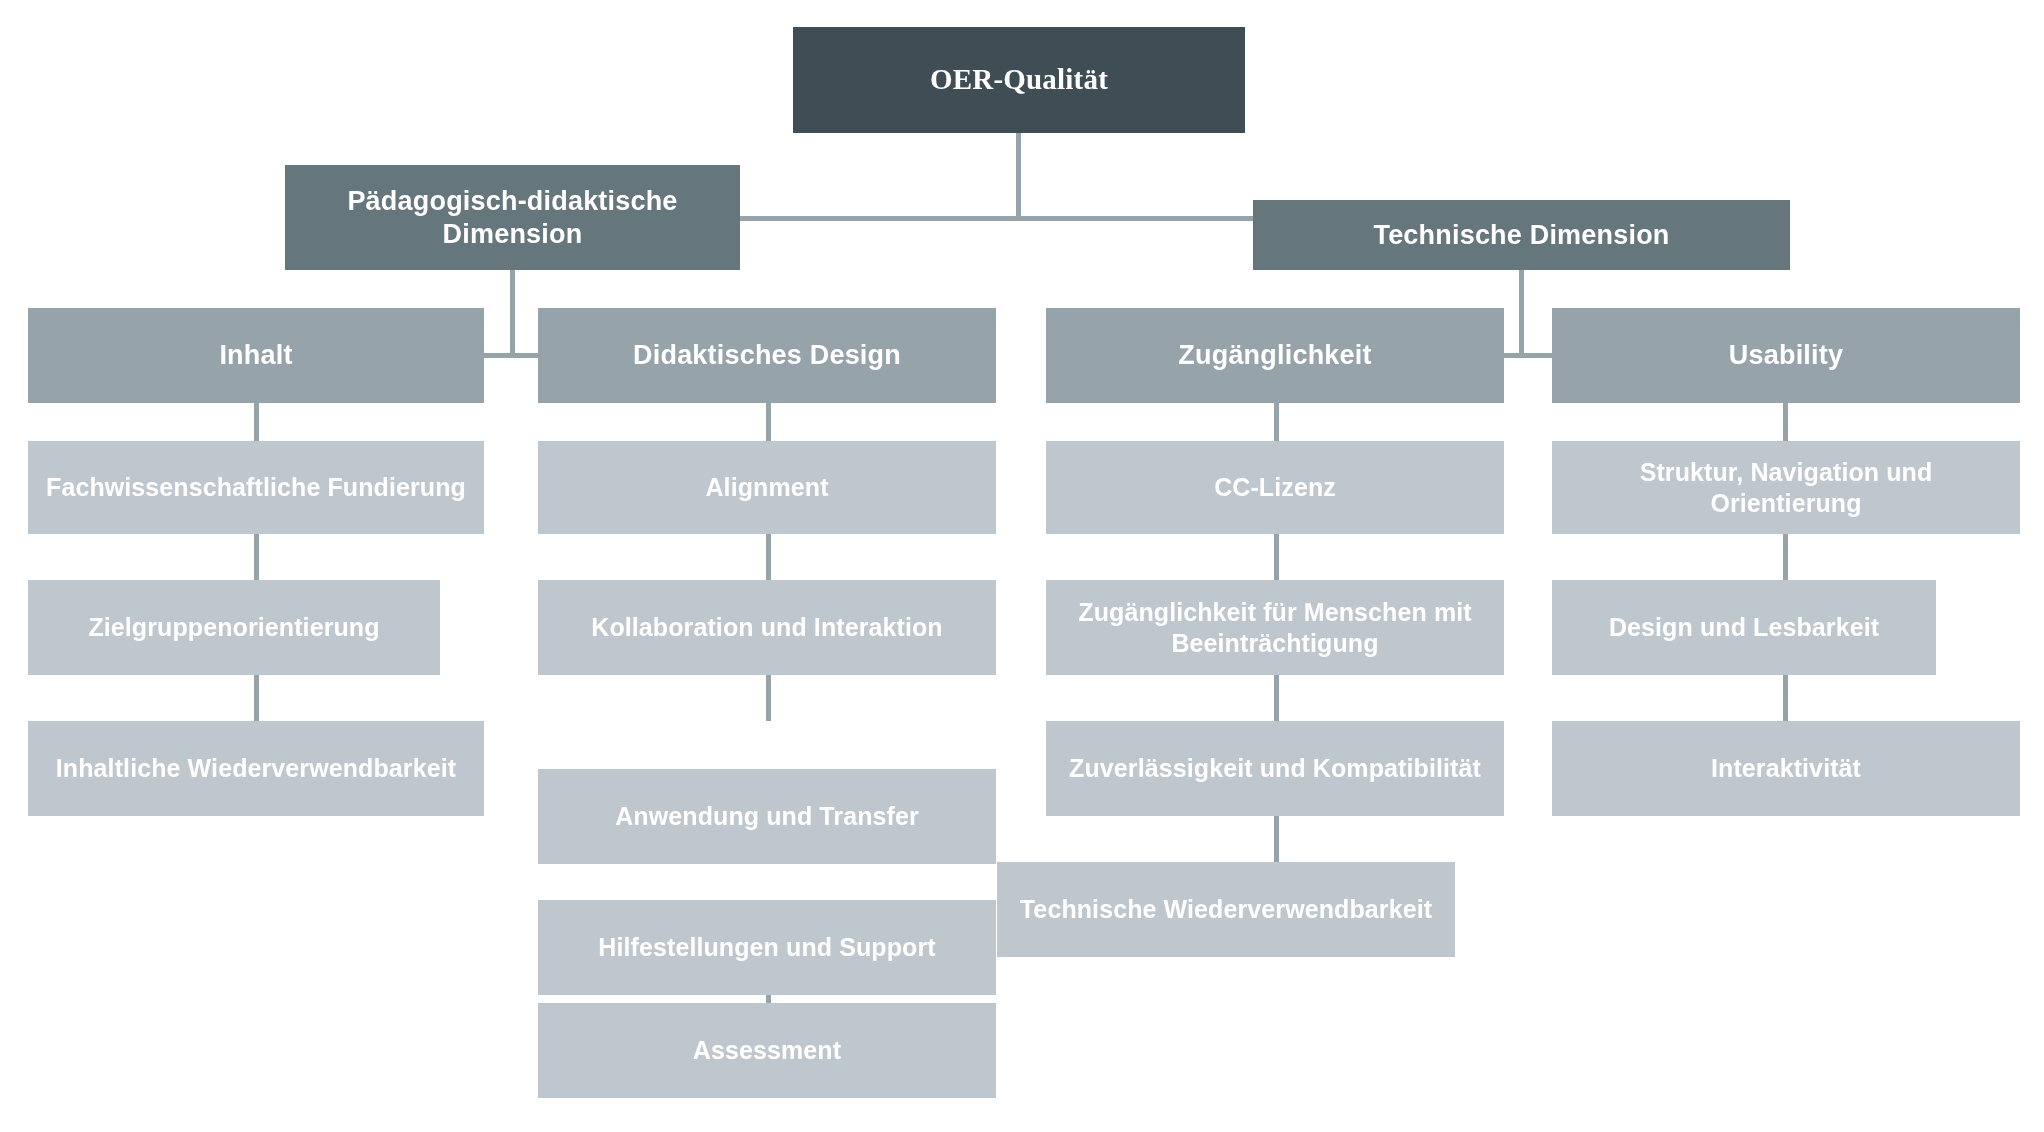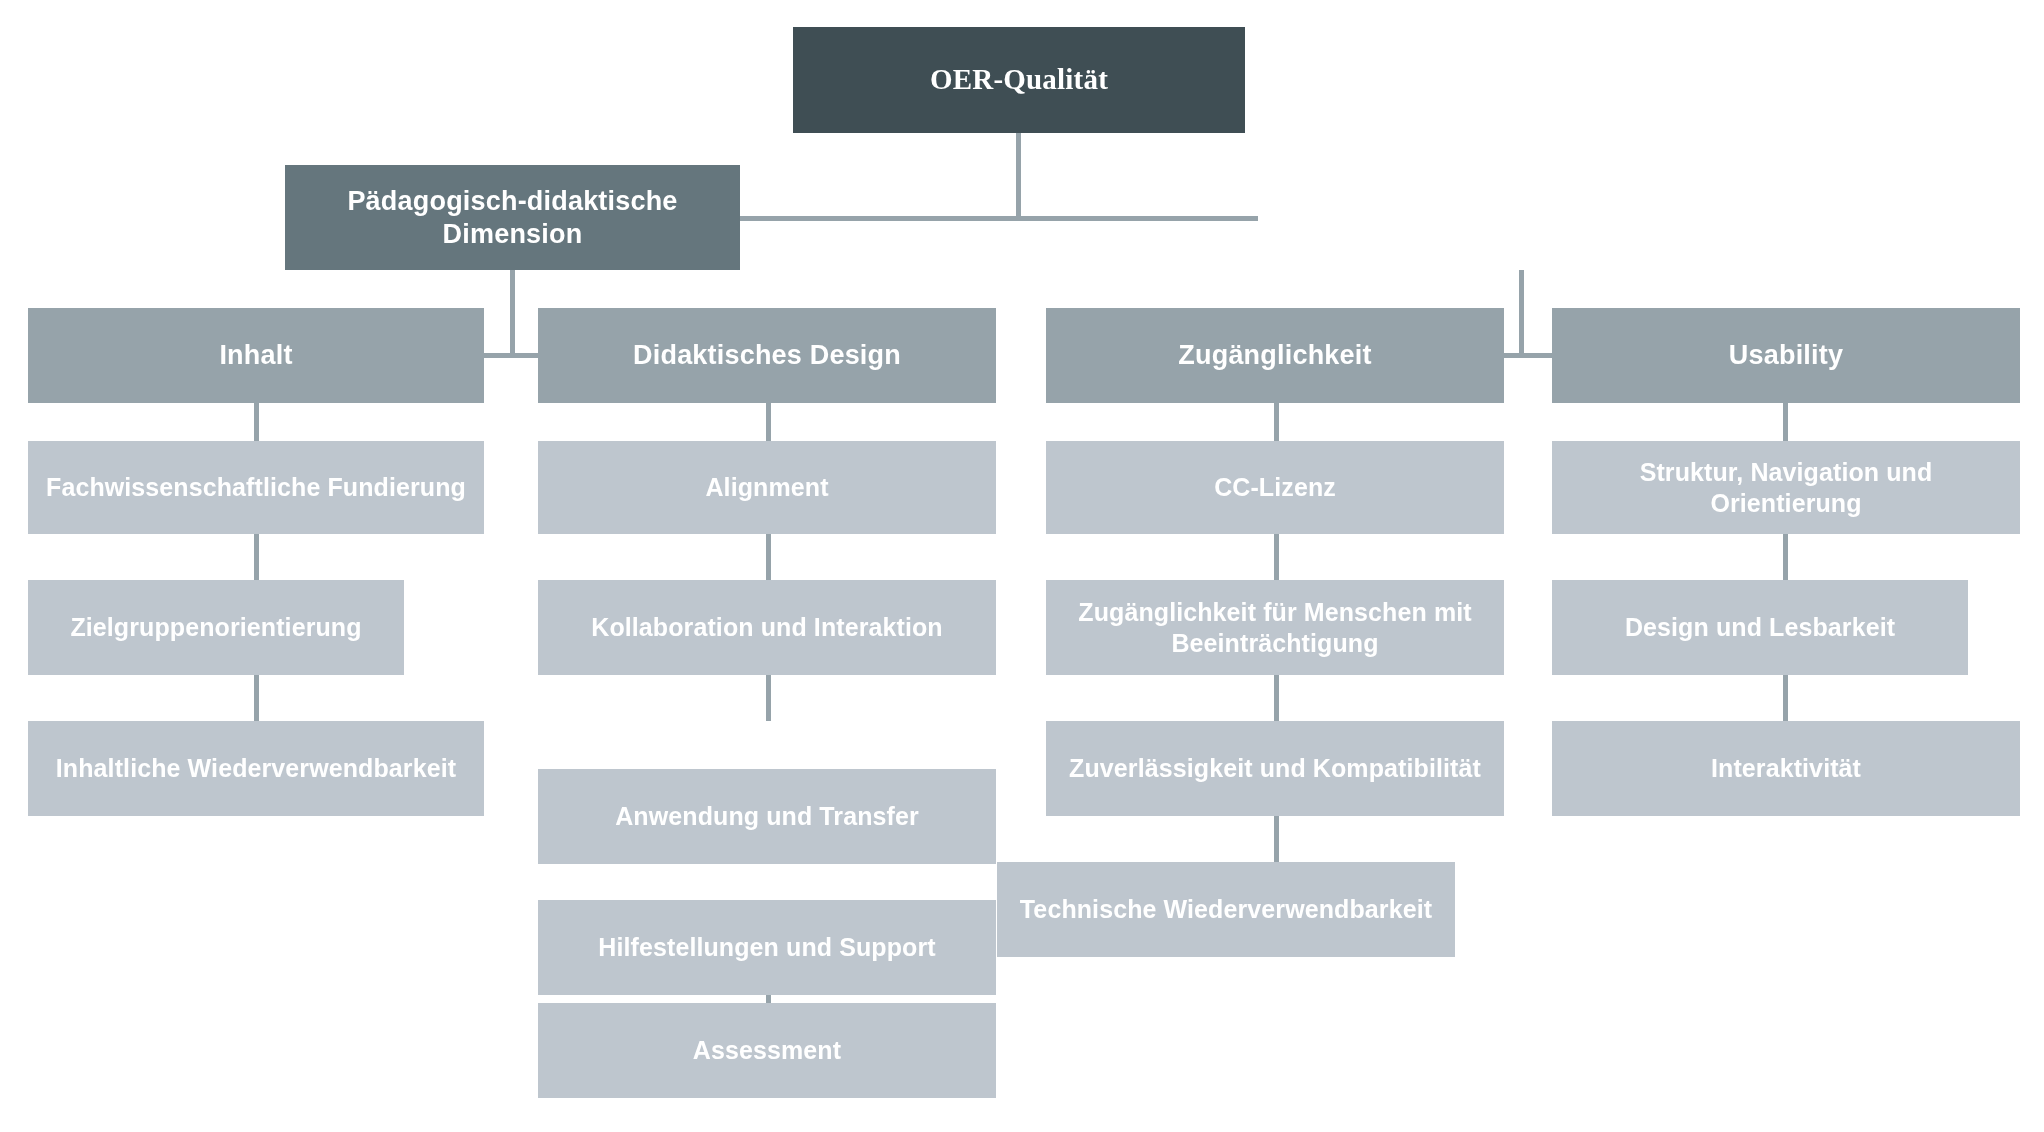--- a/index.html
+++ b/index.html
@@ -63,38 +63,41 @@
   <div class="conn v" style="left:1783px;top:675px;height:46px;"></div>
 
   <div class="node lvl-root" style="left:793px;top:27px;width:452px;height:106px;">
     <span>OER-Qualität</span>
   </div>
 
   <div class="node lvl-dim" style="left:285px;top:165px;width:455px;height:105px;">
     <span>Pädagogisch-didaktische Dimension</span>
   </div>
 
+  <div class="node lvl-dim" style="left:1253px;top:200px;width:537px;height:70px;">
+    <span>Technische Dimension</span>
+  </div>
 
   <div class="node lvl-cat" style="left:538px;top:308px;width:458px;height:95px;">
     <span>Didaktisches Design</span>
   </div>
   <div class="node lvl-cat" style="left:28px;top:308px;width:456px;height:95px;">
     <span>Inhalt</span>
   </div>
   <div class="node lvl-cat" style="left:1046px;top:308px;width:458px;height:95px;">
     <span>Zugänglichkeit</span>
   </div>
   <div class="node lvl-cat" style="left:1552px;top:308px;width:468px;height:95px;">
     <span>Usability</span>
   </div>
 
   <div class="node lvl-item" style="left:28px;top:441px;width:456px;height:93px;">
     <span>Fachwissenschaftliche Fundierung</span>
   </div>
-  <div class="node lvl-item" style="left:28px;top:580px;width:376px;height:95px;">
+  <div class="node lvl-item" style="left:28px;top:580px;width:412px;height:95px;">
     <span>Zielgruppenorientierung</span>
   </div>
   <div class="node lvl-item" style="left:28px;top:721px;width:456px;height:95px;">
     <span>Inhaltliche Wiederverwendbarkeit</span>
   </div>
 
   <div class="node lvl-item" style="left:538px;top:441px;width:458px;height:93px;">
     <span>Alignment</span>
   </div>
   <div class="node lvl-item" style="left:538px;top:580px;width:458px;height:95px;">
@@ -119,20 +122,20 @@
   <div class="node lvl-item" style="left:1046px;top:721px;width:458px;height:95px;">
     <span>Zuverlässigkeit und Kompatibilität</span>
   </div>
   <div class="node lvl-item" style="left:997px;top:862px;width:458px;height:95px;">
     <span>Technische Wiederverwendbarkeit</span>
   </div>
 
   <div class="node lvl-item" style="left:1552px;top:441px;width:468px;height:93px;">
     <span>Struktur, Navigation und Orientierung</span>
   </div>
-  <div class="node lvl-item" style="left:1552px;top:580px;width:416px;height:95px;">
+  <div class="node lvl-item" style="left:1552px;top:580px;width:384px;height:95px;">
     <span>Design und Lesbarkeit</span>
   </div>
   <div class="node lvl-item" style="left:1552px;top:721px;width:468px;height:95px;">
     <span>Interaktivität</span>
   </div>
 
 </div>
 
 </body></html>

